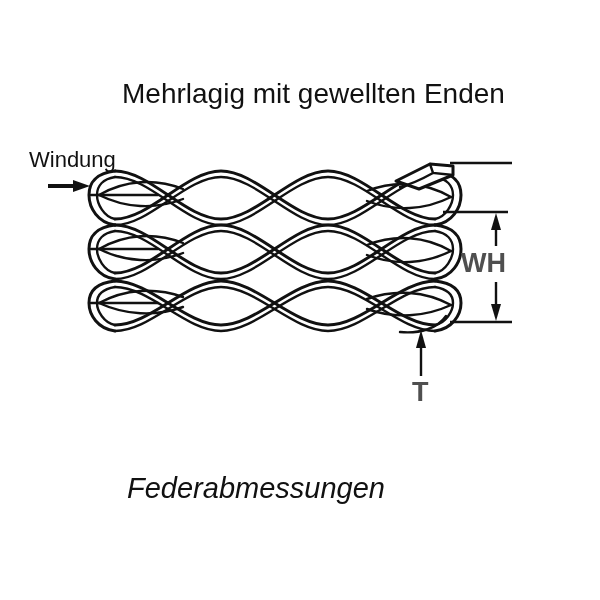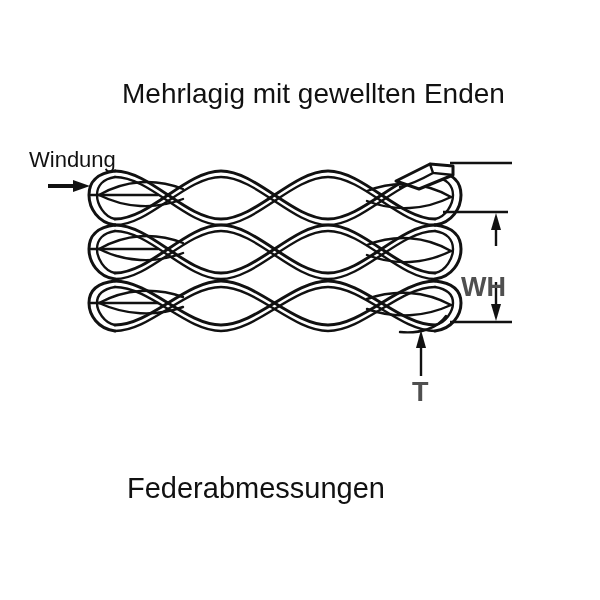--- a/index.html
+++ b/index.html
@@ -5,24 +5,24 @@
   html,body{margin:0;padding:0;background:#ffffff;}
   .page{
     position:relative;
     width:512px;height:600px;
     background:#ffffff;
     font-family:"Liberation Sans", sans-serif;
     overflow:hidden;
   }
   .lbl{position:absolute;white-space:nowrap;color:#111111;}
   .title{left:122px;top:78px;font-size:28px;}
-  .caption{left:50%;top:472px;transform:translateX(-50%);font-size:29px;}
+  .caption{left:50%;top:472px;transform:translateX(-50%);font-size:29px;font-style:italic;}
   .windung{left:13px;top:147px;font-size:22px;margin-left:16px;}
   .dim{font-size:27px;font-weight:bold;color:#4f4f4f;}
-  .wh{left:461px;top:248px;margin-top:24px;}
+  .wh{left:461px;top:248px;}
   .fh{left:520px;top:229px;}
   .t{left:412px;top:377px;}
   svg{position:absolute;left:0;top:0;}
   .strand{fill:none;stroke:#111;stroke-width:3;stroke-linecap:round;}
   .thin{fill:none;stroke:#111;stroke-width:2.4;stroke-linecap:round;}
   .dimline{fill:none;stroke:#111;stroke-width:2.4;}
   .arrowhead{fill:#111;stroke:none;}
   .tab{fill:#fff;stroke:#111;stroke-width:3;stroke-linejoin:round;}
 </style>
 </head>

